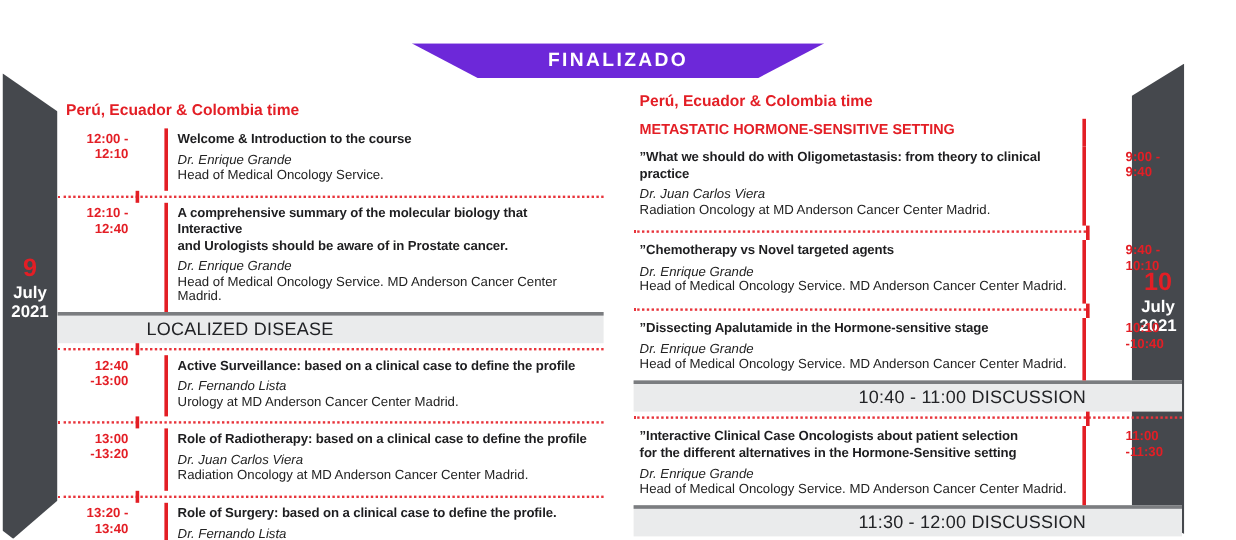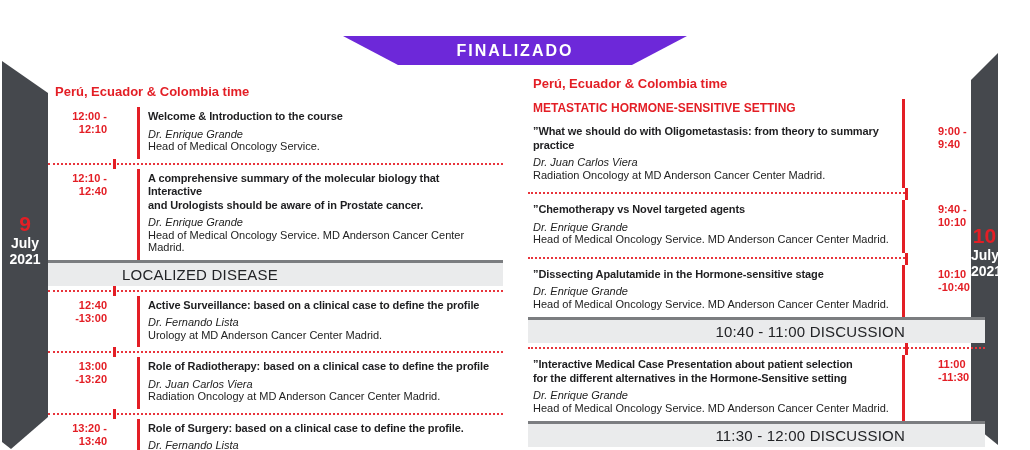--- a/index.html
+++ b/index.html
@@ -13,21 +13,21 @@
     position:absolute; left:343px; top:36px; width:344px; height:29px;
     background:#6d28d9;
     clip-path:polygon(0 0, 100% 0, 84% 100%, 16% 100%);
     display:flex; align-items:center; justify-content:center;
   }
   #banner span { color:#ffffff; font-weight:bold; font-size:16px; letter-spacing:2px; }
   
   .side-panel { position:absolute; background:#45484d; }
   #side-left  { left:2px;  top:61px; width:46px; height:389px;
     clip-path:polygon(0 0, 100% 32px, 100% 356px, 9px 388px, 0 381px); }
-  #side-right { left:971px; top:53px; width:27px; height:397px;
+  #side-right { left:943px; top:53px; width:44px; height:397px;
     clip-path:polygon(0 27px, 100% 0, 100% 392px, 0 370px); }
   .day-label { position:absolute; width:100%; text-align:center; line-height:16px; }
   #side-left  .day-label { top:152px; }
   #side-right .day-label { top:172px; }
   .day-num  { color:#e31e25; font-size:21px; font-weight:bold; line-height:22px; }
   .day-month, .day-year { color:#ffffff; font-size:14px; font-weight:bold; }
   
   .col { position:absolute; }
   #col-left  { left:48px;  top:84px; width:455px; }
   #col-right { left:528px; top:72px; width:457px; }
@@ -143,21 +143,21 @@
 
   <div id="col-right" class="col">
     <div class="tz-header">Perú, Ecuador &amp; Colombia time</div>
     <div class="meta-row">
       <div class="meta-cell">METASTATIC HORMONE-SENSITIVE SETTING</div>
       <div class="meta-spacer"></div>
     </div>
     <div class="items">
         <div class="session-row">
           <div class="content-cell">
-            <div class="title-line">”What we should do with Oligometastasis: from theory to summary practice</div>
+            <div class="title-line">”What we should do with Oligometastasis: from theory to clinical practice</div>
             <div class="speaker">Dr. Juan Carlos Viera</div>
             <div class="affil-line">Radiation Oncology at MD Anderson Cancer Center Madrid.</div>
           </div>
           <div class="time-cell">9:00 - 9:40</div>
         </div>
         <div class="separator has-line stop-at-line"></div>
         <div class="session-row">
           <div class="content-cell">
             <div class="title-line">”Chemotherapy vs Novel targeted agents</div>
             <div class="speaker">Dr. Enrique Grande</div>
@@ -171,21 +171,21 @@
             <div class="title-line">”Dissecting Apalutamide in the Hormone-sensitive stage</div>
             <div class="speaker">Dr. Enrique Grande</div>
             <div class="affil-line">Head of Medical Oncology Service. MD Anderson Cancer Center Madrid.</div>
           </div>
           <div class="time-cell">10:10 -10:40</div>
         </div>
         <div class="bar align-right">10:40 - 11:00 DISCUSSION</div>
         <div class="separator has-line"></div>
         <div class="session-row">
           <div class="content-cell">
-            <div class="title-line">”Interactive Medical Case Presentation about patient selection</div>
+            <div class="title-line">”Interactive Clinical Case Oncologists about patient selection</div>
             <div class="title-line">for the different alternatives in the Hormone-Sensitive setting</div>
             <div class="speaker">Dr. Enrique Grande</div>
             <div class="affil-line">Head of Medical Oncology Service. MD Anderson Cancer Center Madrid.</div>
           </div>
           <div class="time-cell">11:00 -11:30</div>
         </div>
         <div class="bar align-right">11:30 - 12:00 DISCUSSION</div>
         <div class="separator"></div>
       </div>
   </div>

